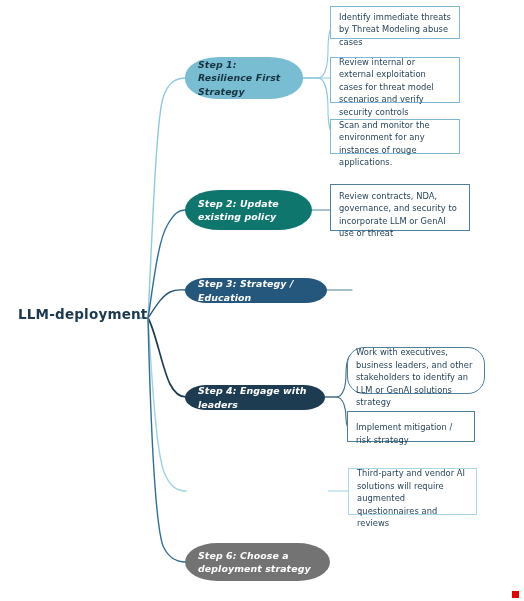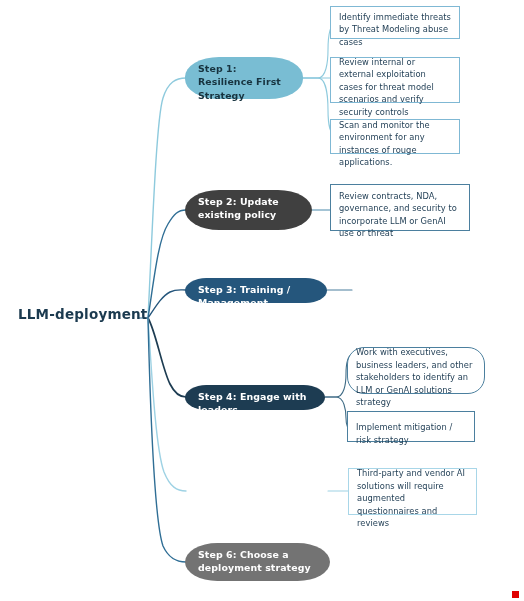--- a/index.html
+++ b/index.html
@@ -34,26 +34,28 @@
     font-weight: bold;
     color: #1b3a4f;
     letter-spacing: 0.2px;
     white-space: nowrap;
   }
 
   .node {
     position: absolute;
     box-sizing: border-box;
     display: flex;
+    align-items: center;
     border-radius: 34px / 20px;
     padding: 5px 12px 5px 13px;
     font-size: 9.4px;
     font-weight: bold;
     line-height: 1.42;
     letter-spacing: 0.1px;
+    font-style: italic;
   }
   .node-label { display: block; }
 
   .detail {
     position: absolute;
     box-sizing: border-box;
     display: flex;
     align-items: center;
     background: #ffffff;
     border: 1px solid #7fb8d4;
@@ -114,29 +116,29 @@
   <div class="detail" style="left:330px; top:6px; width:130px; height:33px;">
     <span class="detail-text">Identify immediate threats by Threat Modeling abuse cases</span>
   </div>
   <div class="detail" style="left:330px; top:57px; width:130px; height:46px;">
     <span class="detail-text">Review internal or external exploitation cases for threat model scenarios and verify security controls</span>
   </div>
   <div class="detail" style="left:330px; top:119px; width:130px; height:35px;">
     <span class="detail-text">Scan and monitor the environment for any instances of rouge applications.</span>
   </div>
 
-  <div class="node" style="left:185px; top:190px; width:127px; height:40px; background:#404040; color:#ffffff;">
+  <div class="node" style="left:185px; top:190px; width:127px; height:40px; background:#0f766e; color:#ffffff;">
     <span class="node-label">Step 2: Update existing policy</span>
   </div>
   <div class="detail dark-edge" style="left:330px; top:184px; width:140px; height:47px;">
     <span class="detail-text">Review contracts, NDA, governance, and security to incorporate LLM or GenAI use or threat</span>
   </div>
 
   <div class="node" style="left:185px; top:278px; width:142px; height:25px; background:#25567c; color:#ffffff;">
-    <span class="node-label">Step 3: Training / Management</span>
+    <span class="node-label">Step 3: Strategy / Education</span>
   </div>
 
   <div class="node" style="left:185px; top:385px; width:140px; height:25px; background:#1d3c52; color:#ffffff;">
     <span class="node-label">Step 4: Engage with leaders</span>
   </div>
   <div class="detail dark-edge" style="left:347px; top:347px; width:138px; height:47px;border-radius:17px;">
     <span class="detail-text">Work with executives, business leaders, and other stakeholders to identify an LLM or GenAI solutions strategy</span>
   </div>
   <div class="detail dark-edge" style="left:347px; top:411px; width:128px; height:31px;">
     <span class="detail-text">Implement mitigation / risk strategy</span>

